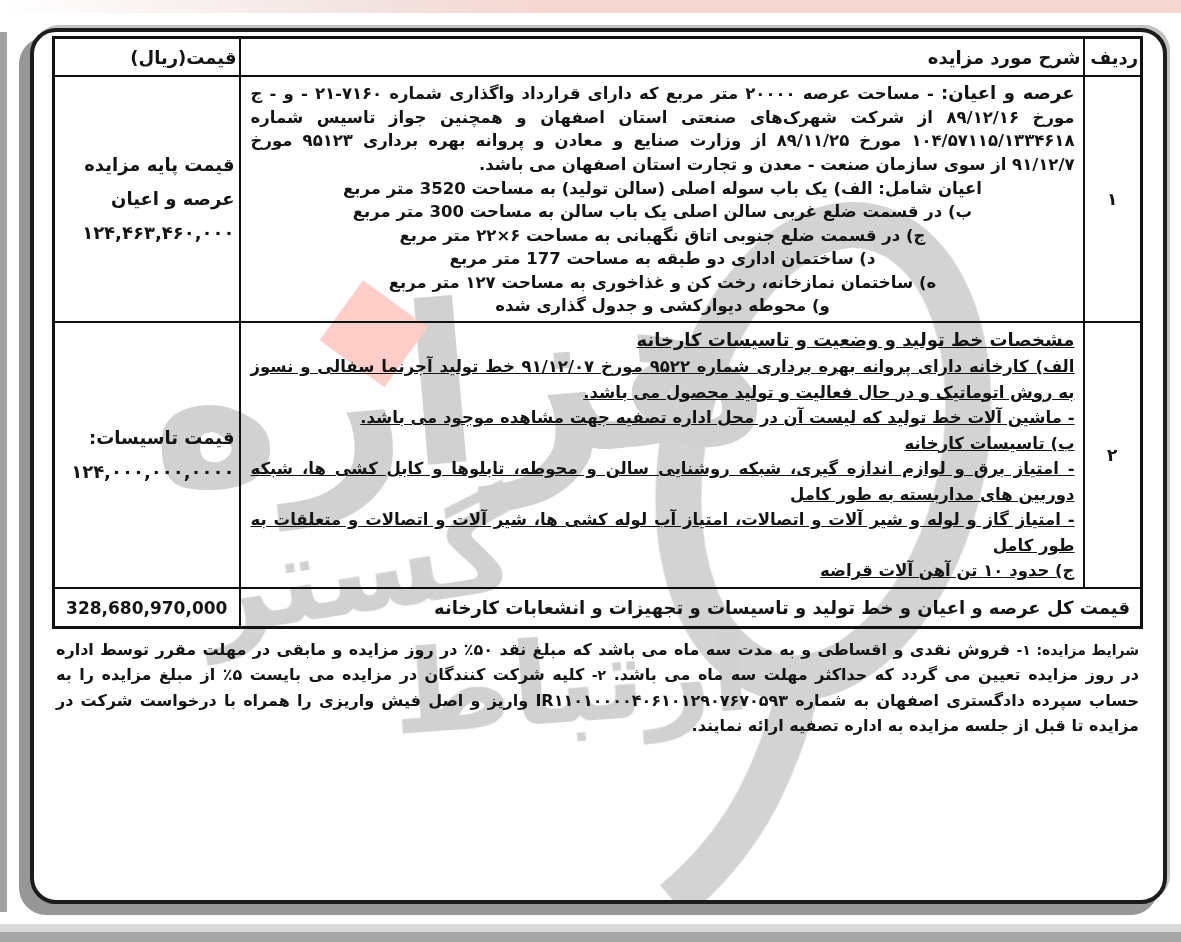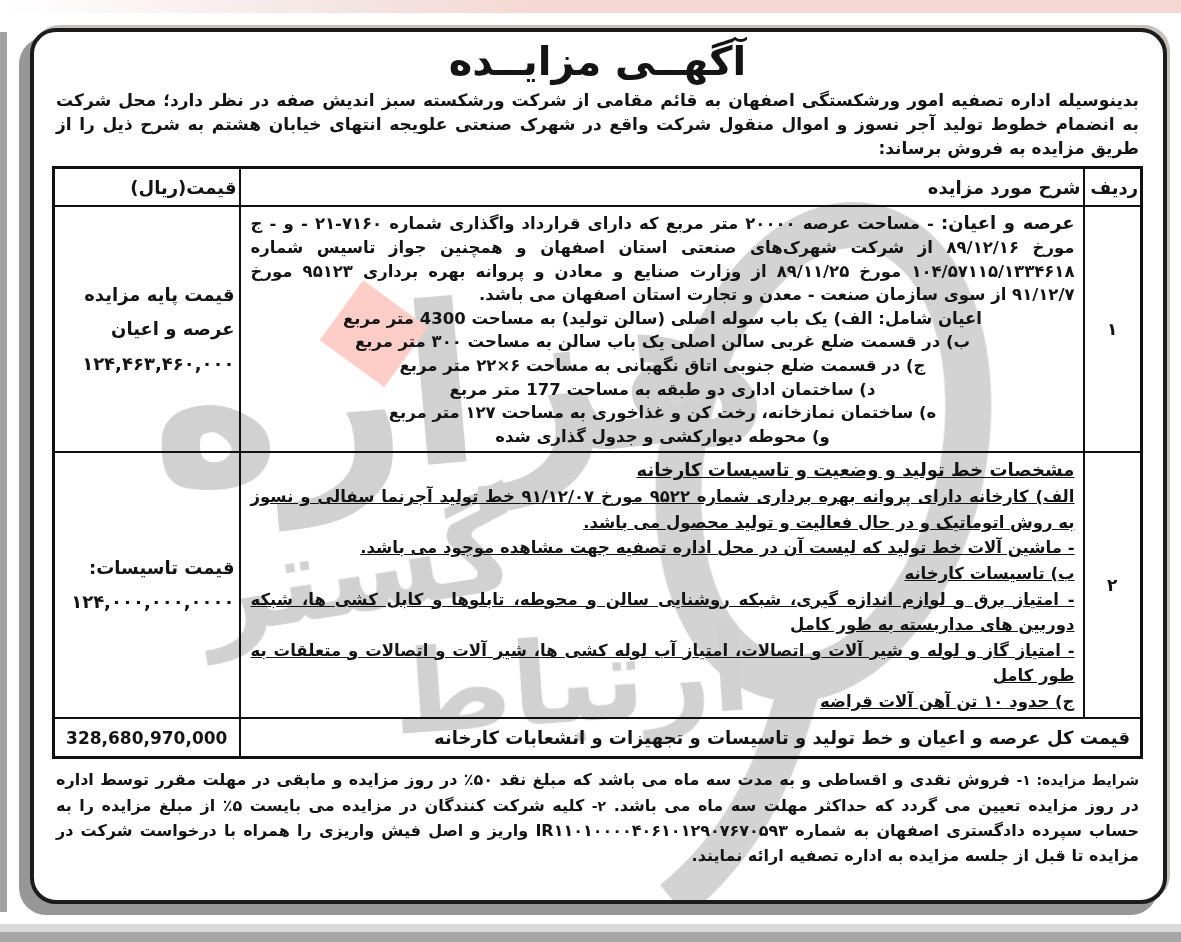--- a/index.html
+++ b/index.html
@@ -79,23 +79,21 @@
       <path d="M770 640 C 740 760, 700 820, 640 870" fill="none" stroke="#cbcbcb" stroke-width="42"></path>
       <text x="430" y="430" font-size="220" font-weight="bold" text-anchor="middle" fill="#c9c9c9" transform="rotate(-5 430 430)">هزاره</text>
       <text x="330" y="580" font-size="120" font-weight="bold" text-anchor="middle" fill="#c9c9c9" transform="rotate(-9 330 580)">گستر</text>
       <text x="540" y="690" font-size="115" font-weight="bold" text-anchor="middle" fill="#c9c9c9" transform="rotate(-4 540 690)">ارتباط</text>
       <rect x="300" y="265" width="80" height="74" transform="rotate(36 340 302)" fill="#ffc5bd"></rect>
     </g>
   </svg>
 
   <div class="content">
 
-    <div class="page-title">آگهــی مزایــده</div>
 
-    <p class="intro">بدینوسیله اداره تصفیه امور ورشکستگی اصفهان به قائم مقامی از شرکت ورشکسته سبز اندیش صفه در نظر دارد؛ محل شرکت به انضمام خطوط تولید آجر نسوز و اموال منقول شرکت واقع در شهرک صنعتی علویجه انتهای خیابان هشتم به شرح ذیل را از طریق مزایده به فروش برساند:</p>
 
     <table class="auction">
       <colgroup>
           <col class="c-radif">
           <col>
           <col class="c-price">
         </colgroup>
       <thead>
         <tr>
           <th>ردیف</th>
@@ -103,22 +101,22 @@
           <th>قیمت(ریال)</th>
         </tr>
       </thead>
       <tbody>
         <tr>
           <td class="radif">۱</td>
           <td class="desc">
             <div class="row1-desc">
               <div class="para"><span class="lead">عرصه و اعیان:</span><span> - مساحت عرصه ۲۰۰۰۰ متر مربع که دارای قرارداد واگذاری شماره ۷۱۶۰-۲۱ - و - ج مورخ ۸۹/۱۲/۱۶ از شرکت شهرک‌های صنعتی استان اصفهان و همچنین جواز تاسیس شماره ۱۰۴/۵۷۱۱۵/۱۳۳۴۶۱۸ مورخ ۸۹/۱۱/۲۵ از وزارت صنایع و معادن و پروانه بهره برداری ۹۵۱۲۳ مورخ ۹۱/۱۲/۷ از سوی سازمان صنعت - معدن و تجارت استان اصفهان می باشد.</span></div>
               <div class="items-center">
-                  <div class="item">اعیان شامل: الف) یک باب سوله اصلی (سالن تولید) به مساحت 4300 متر مربع</div>
-                  <div class="item">ب) در قسمت ضلع غربی سالن اصلی یک باب سالن به مساحت ۳۰۰ متر مربع</div>
+                  <div class="item">اعیان شامل: الف) یک باب سوله اصلی (سالن تولید) به مساحت 3520 متر مربع</div>
+                  <div class="item">ب) در قسمت ضلع غربی سالن اصلی یک باب سالن به مساحت 300 متر مربع</div>
                   <div class="item">ج) در قسمت ضلع جنوبی اتاق نگهبانی به مساحت ۶×۲۲ متر مربع</div>
                   <div class="item">د) ساختمان اداری دو طبقه به مساحت 177 متر مربع</div>
                   <div class="item">ه) ساختمان نمازخانه، رخت کن و غذاخوری به مساحت ۱۲۷ متر مربع</div>
                   <div class="item">و) محوطه دیوارکشی و جدول گذاری شده</div>
                 </div>
             </div>
           </td>
           <td class="price">
               <div class="line">قیمت پایه مزایده</div>
               <div class="line">عرصه و اعیان</div>

